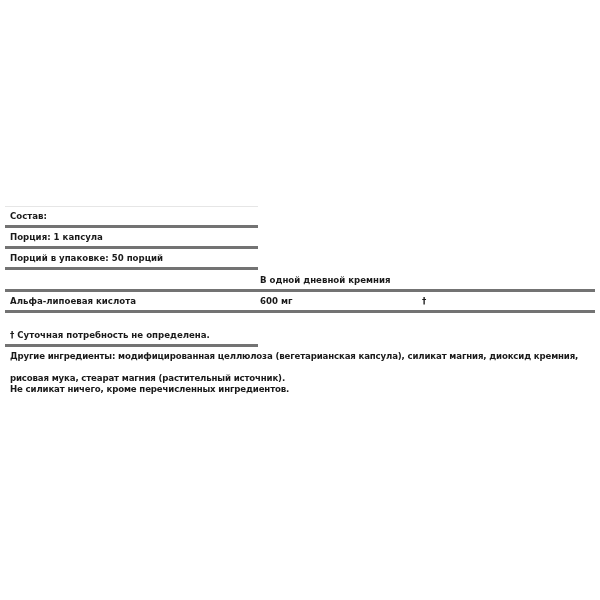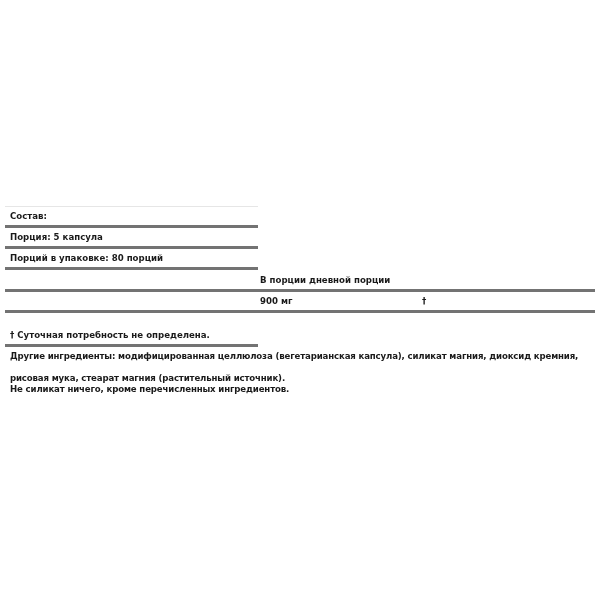--- a/index.html
+++ b/index.html
@@ -50,33 +50,34 @@
 <body>
 
 <div>
   <div class="top-line"></div>
 
   <div class="row narrow" style="top:207px;">
     <span class="cell c1">Состав:</span>
   </div>
 
   <div class="row narrow" style="top:228px;">
-    <span class="cell c1">Порция: 5 капсула</span>
+    <span class="cell c1">Порция: 1 капсула</span>
   </div>
 
   <div class="row narrow" style="top:249px;">
-    <span class="cell c1">Порций в упаковке: 80 порций</span>
+    <span class="cell c1">Порций в упаковке: 50 порций</span>
   </div>
 
   <div class="row wide" style="top:271px;">
-    <span class="cell c2">В порции дневной порции</span>
+    <span class="cell c2">В одной дневной кремния</span>
   </div>
 
   <div class="row wide" style="top:292px;">
-    <span class="cell c2">900 мг</span>
+    <span class="cell c1">Альфа-липоевая кислота</span>
+    <span class="cell c2">600 мг</span>
     <span class="cell c3">†</span>
   </div>
 
   <div class="row narrow" style="top:326px;text-align:center;">
     <span class="cell c1">† Суточная потребность не определена.</span>
   </div>
 </div>
 
 <div class="para" style="top:345px;">Другие ингредиенты: модифицированная целлюлоза (вегетарианская капсула), силикат магния, диоксид кремния, рисовая мука, стеарат магния (растительный источник).</div>
 <div class="para" style="top:378px;">Не силикат ничего, кроме перечисленных ингредиентов.</div>

